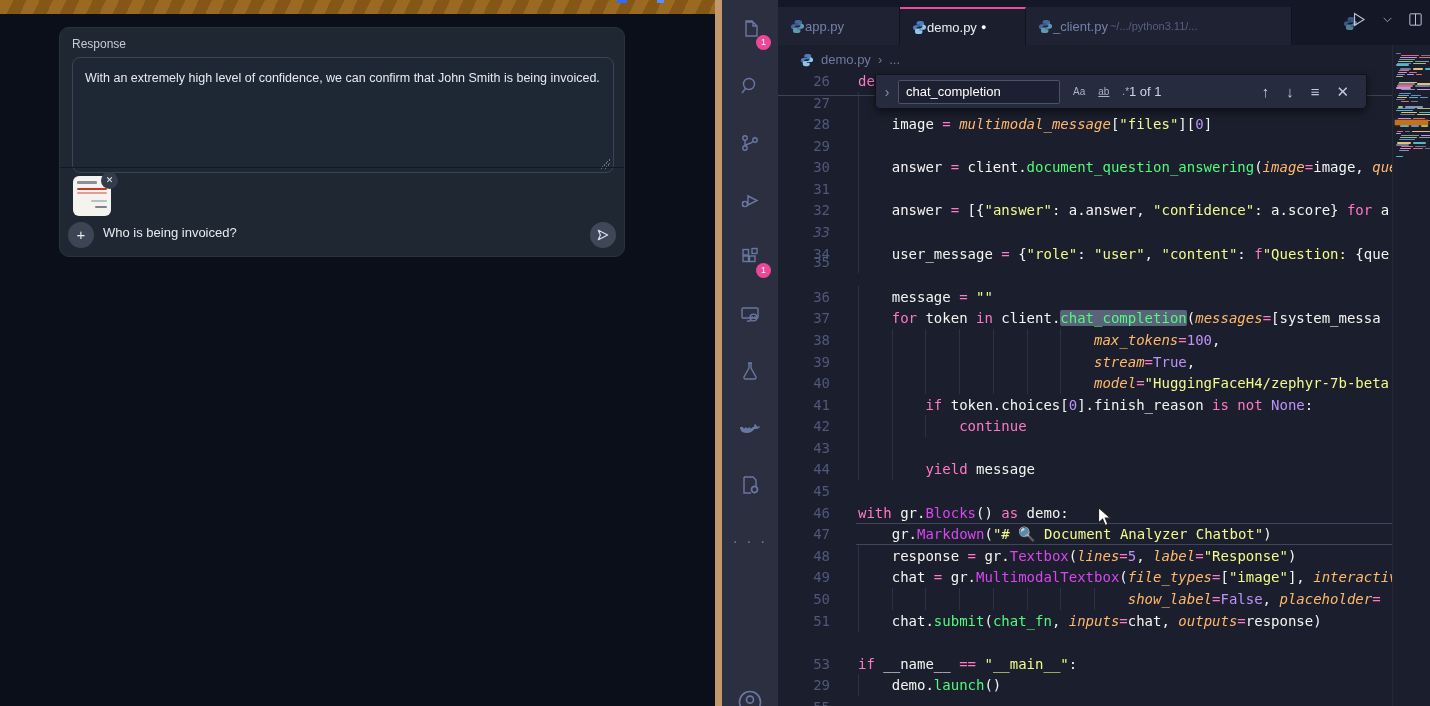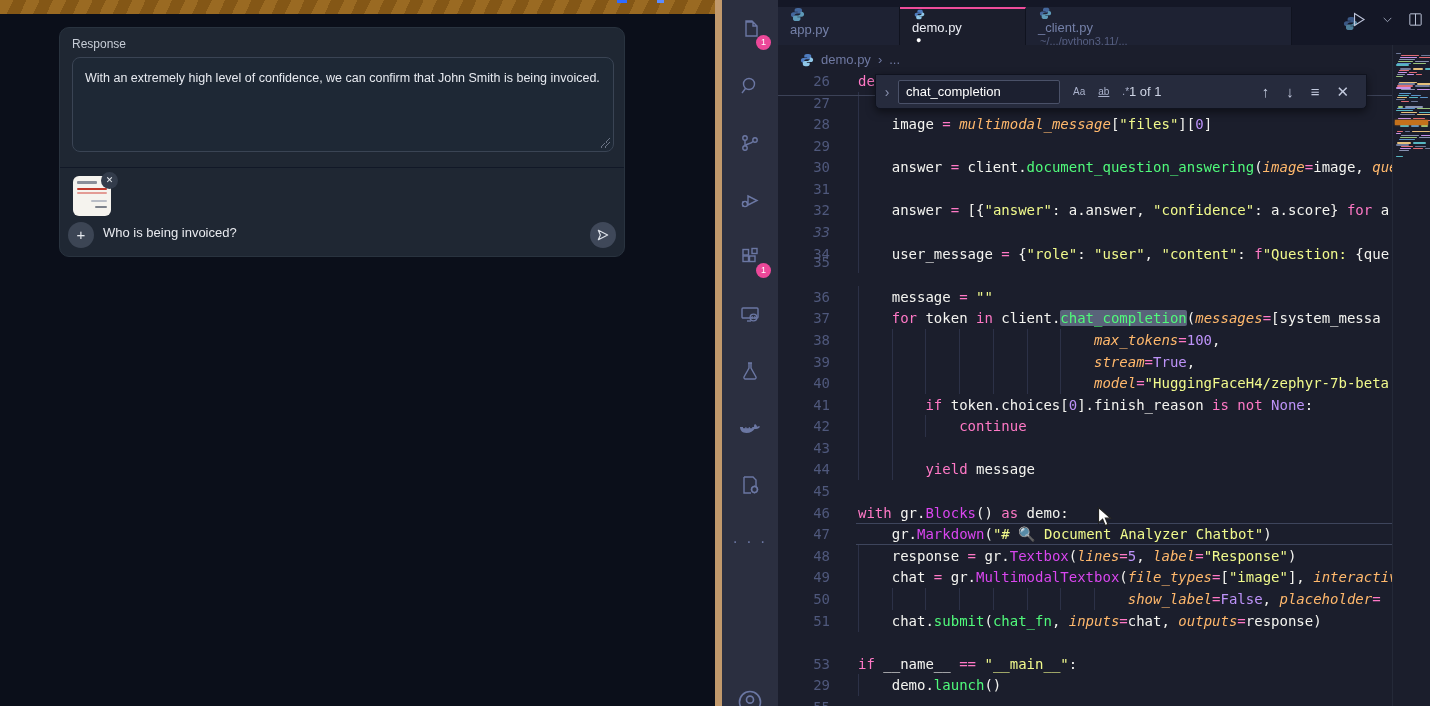--- a/index.html
+++ b/index.html
@@ -12,21 +12,21 @@
   #left-titlebar { position:absolute; left:0; top:0; width:715px; height:14px;
     background:repeating-linear-gradient(115deg,#9a6a22 0 12px,#845716 12px 24px); }
   .titlebar-speck { position:absolute; top:0; height:3px; }
   #speck-1 { left:617px; width:10px; background:#2f6bff; }
   #speck-2 { left:657px; width:7px; background:#5b8cff; }
 
   #app-card { position:absolute; left:59px; top:27px; width:566px; height:230px;
     background:#1f2733; border:1px solid #29333f; border-radius:10px; }
   #response-section { position:relative; height:138px; }
   #response-label { position:absolute; left:12px; top:9px; font-size:12px; color:#c6ccd6; }
-  #response-box { position:absolute; left:12px; top:29px; width:542px; height:95px;
+  #response-box { position:absolute; left:12px; top:29px; width:542px; height:116px;
     background:#1e2835; border:1px solid #3a4454; border-radius:8px; padding:11px 12px;
     font-size:12.5px; color:#e7eaf0; line-height:1.45; }
   #resize-handle { position:absolute; right:3px; bottom:3px; width:10px; height:10px;
     background:linear-gradient(135deg,transparent 0 50%,#6b7485 50% 55%,transparent 55% 70%,#6b7485 70% 75%,transparent 75%); }
   #chat-section { position:absolute; left:0; top:139px; width:564px; height:89px;
     border-top:1px solid #111827; }
   #attachment-thumb { position:absolute; left:13px; top:8px; width:38px; height:40px;
     background:#f5f3ee; border-radius:6px; overflow:hidden; }
   .thumb-line { position:absolute; left:4px; right:4px; height:2px; border-radius:1px; }
   .tl1 { top:5px; background:#8a8f99; height:3px; right:14px; }
@@ -58,22 +58,22 @@
     background:#ec4899; color:#fff; font-size:9px; line-height:15px; text-align:center; padding:0 2px; }
   .ab-more { color:#6b77a3; font-size:16px; letter-spacing:2px; }
   #account-item { position:absolute; left:0; bottom:-16px; width:56px; height:40px;
     display:flex; justify-content:center; }
 
   
   #editor-region { position:absolute; left:56px; top:0; width:652px; height:706px; background:#1b1e2c; }
 
   
   #tab-bar { position:absolute; left:0; top:0; width:652px; height:45px; background:#141726; }
-  .tab { position:absolute; top:7px; height:38px; display:flex; align-items:flex-start; gap:0;
-    padding:0 12px; font-size:13px; cursor:pointer; border-right:1px solid #10131f;flex-direction:column; }
+  .tab { position:absolute; top:7px; height:38px; display:flex; align-items:center; gap:0;
+    padding:0 12px; font-size:13px; cursor:pointer; border-right:1px solid #10131f; }
   #tab-app { left:0; width:122px; background:#1e2233; color:#7480a8; }
   #tab-demo { left:122px; width:126px; background:#1b1e2c; color:#eceef5; border-top:2px solid #ee4c9b; }
   #tab-client { left:248px; width:266px; background:#1e2233; color:#7480a8; }
   .tab .desc { font-size:11px; color:#565f82; margin-left:2px; white-space:nowrap; overflow:hidden; }
   .tab .dot { color:#fff; font-size:9px; margin-left:4px; }
   #tab-partial { position:absolute; top:16px; right:72px; opacity:.8; }
   #tab-actions { position:absolute; right:6px; top:10px; display:flex; align-items:center; gap:13px; }
   #tab-actions svg { stroke:#bcc3d8; fill:none; stroke-width:1.4; cursor:pointer; }
 
   

